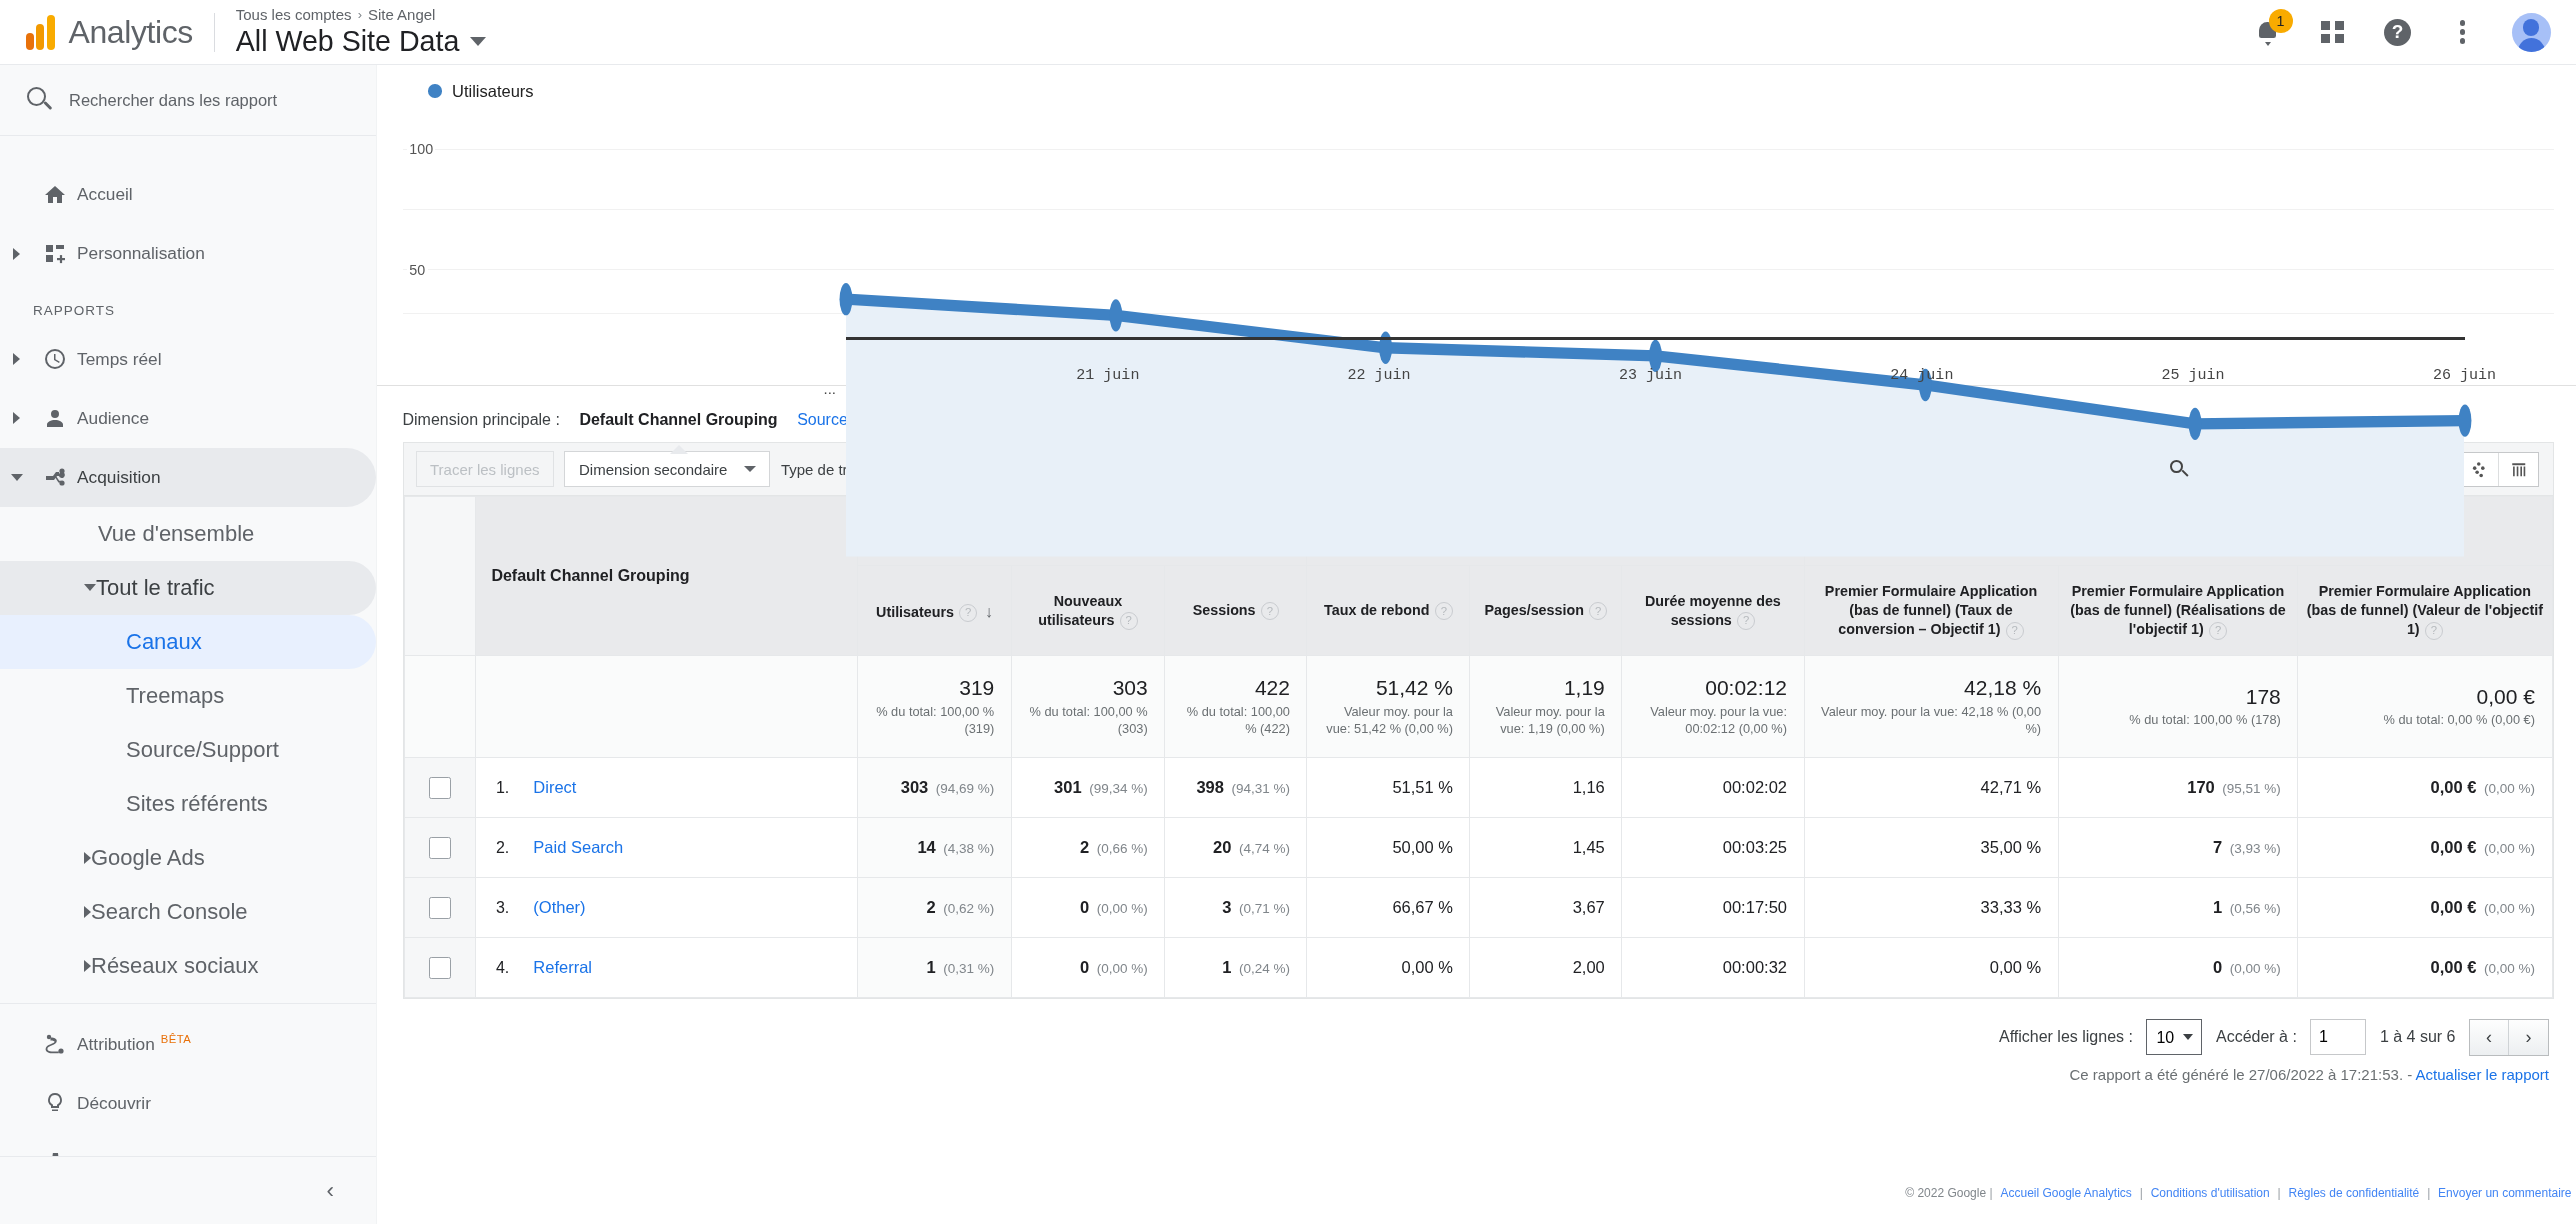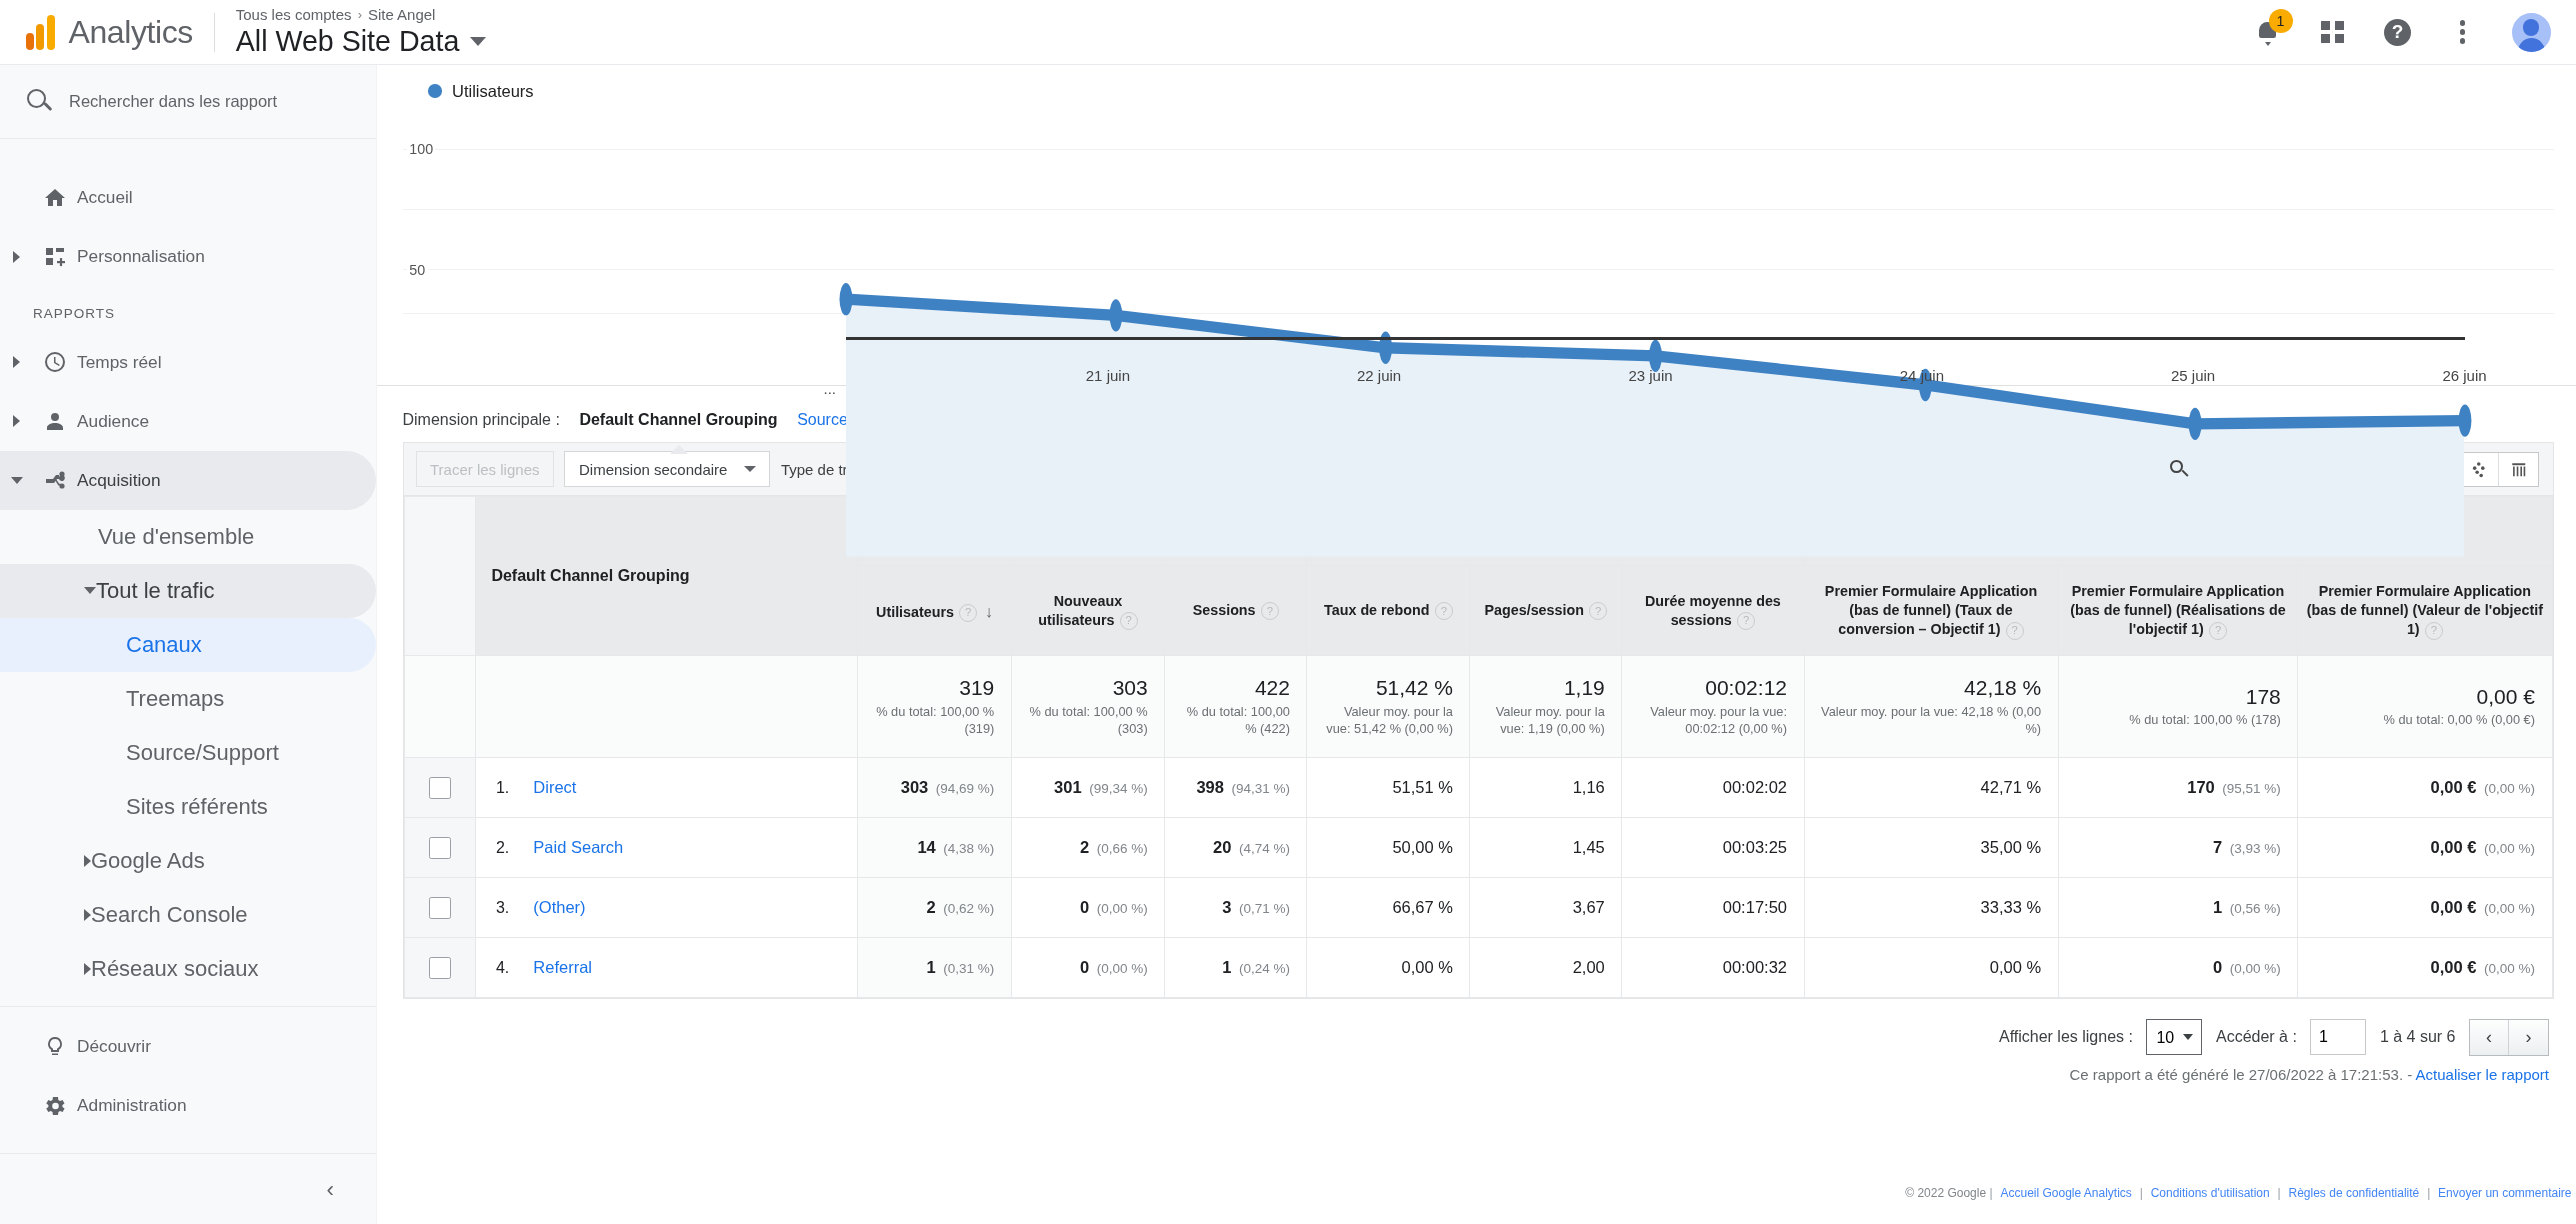--- a/index.html
+++ b/index.html
@@ -362,20 +362,31 @@
           <span class="tri-r"></span>
           <span class="nlabel">Search Console</span>
         </div>
         <div class="subitem withtri">
           <span class="tri-r"></span>
           <span class="nlabel">Réseaux sociaux</span>
         </div>
 
         <div class="divline"></div>
 
+        <div class="nitem">
+          <div class="arrowcell"></div>
+          <div class="iconcell">
+            <svg class="svgic" viewBox="0 0 24 24">
+                <circle cx="6" cy="5" r="2.2"></circle>
+                <circle cx="18" cy="19" r="2.6"></circle>
+                <path d="M7.6 5.6c4 0 6.2 1.4 6.2 3.4S11 12.6 8.6 13.6 4.4 15.4 4.4 17c0 1.5 1.6 2.4 4.4 2.4h7v1.8h-7c-3.8 0-6.2-1.6-6.2-4.2 0-2.5 2.3-3.8 5-4.8 2.1-.8 3.9-1.5 3.9-2.4 0-.8-1.3-1.4-4.1-1.4z"></path>
+              </svg>
+          </div>
+          <span class="nlabel"><span>Attribution</span><span class="beta">BÊTA</span></span>
+        </div>
 
         <div class="nitem">
           <div class="arrowcell"></div>
           <div class="iconcell">
             <svg class="svgic" viewBox="0 0 24 24">
                 <path d="M12 2a7 7 0 00-4 12.7V17h8v-2.3A7 7 0 0012 2zm0 2a5 5 0 012.9 9.1l-.9.6V15h-4v-1.3l-.9-.6A5 5 0 0112 4zM9 18.5h6V20H9z"></path>
               </svg>
           </div>
           <span class="nlabel">Découvrir</span>
         </div>
@@ -424,21 +435,21 @@
               <ellipse cx="500" cy="150" rx="4" ry="10"></ellipse>
               <ellipse cx="666.7" cy="168" rx="4" ry="10"></ellipse>
               <ellipse cx="833.3" cy="192" rx="4" ry="10"></ellipse>
               <ellipse cx="1000" cy="190" rx="4" ry="10"></ellipse>
             </g>
           </svg>
 
           <div class="axisline"></div>
 
           <div class="xdots">...</div>
-          <div class="xticks" style="left:434px; right:89px;">
+          <div class="xticks" style="left:434px; right:89px;font-family:Liberation Mono, monospace;">
             <span class="xtick" style="left:16.67%;">21 juin</span>
             <span class="xtick" style="left:33.33%;">22 juin</span>
             <span class="xtick" style="left:50%;">23 juin</span>
             <span class="xtick" style="left:66.67%;">24 juin</span>
             <span class="xtick" style="left:83.33%;">25 juin</span>
             <span class="xtick" style="left:100%;">26 juin</span>
           </div>
         </div>
 
         <div class="scrollnub">

